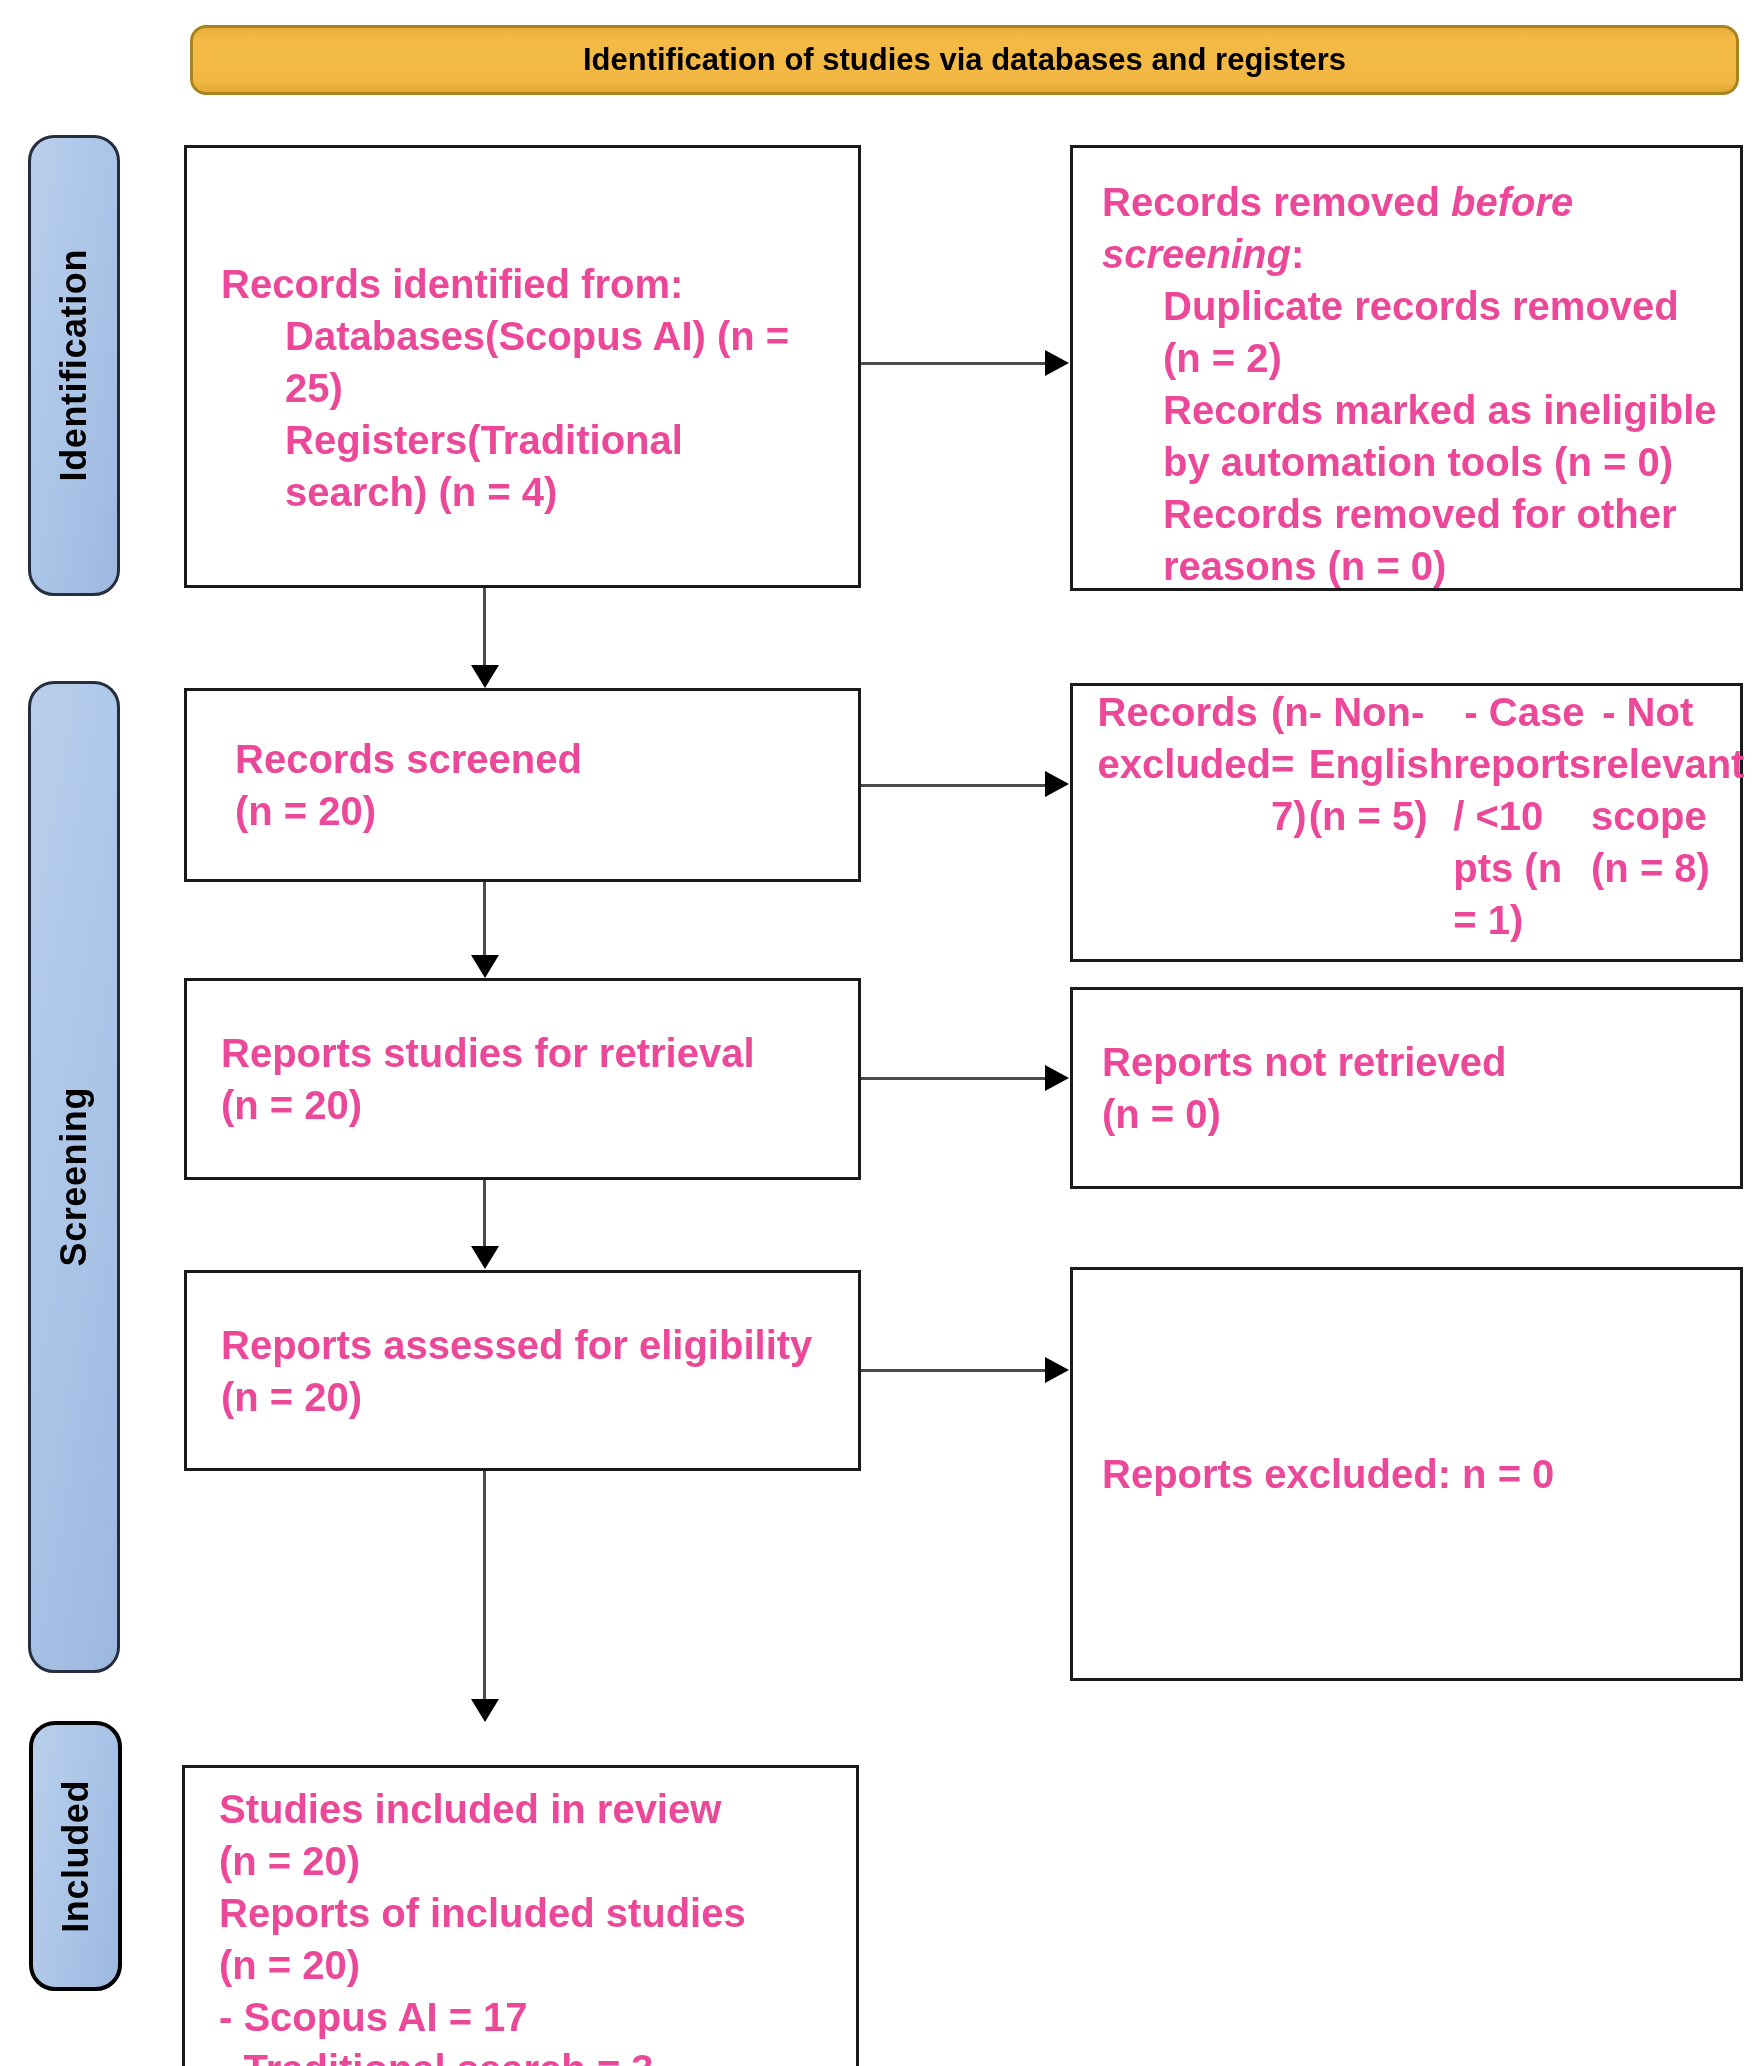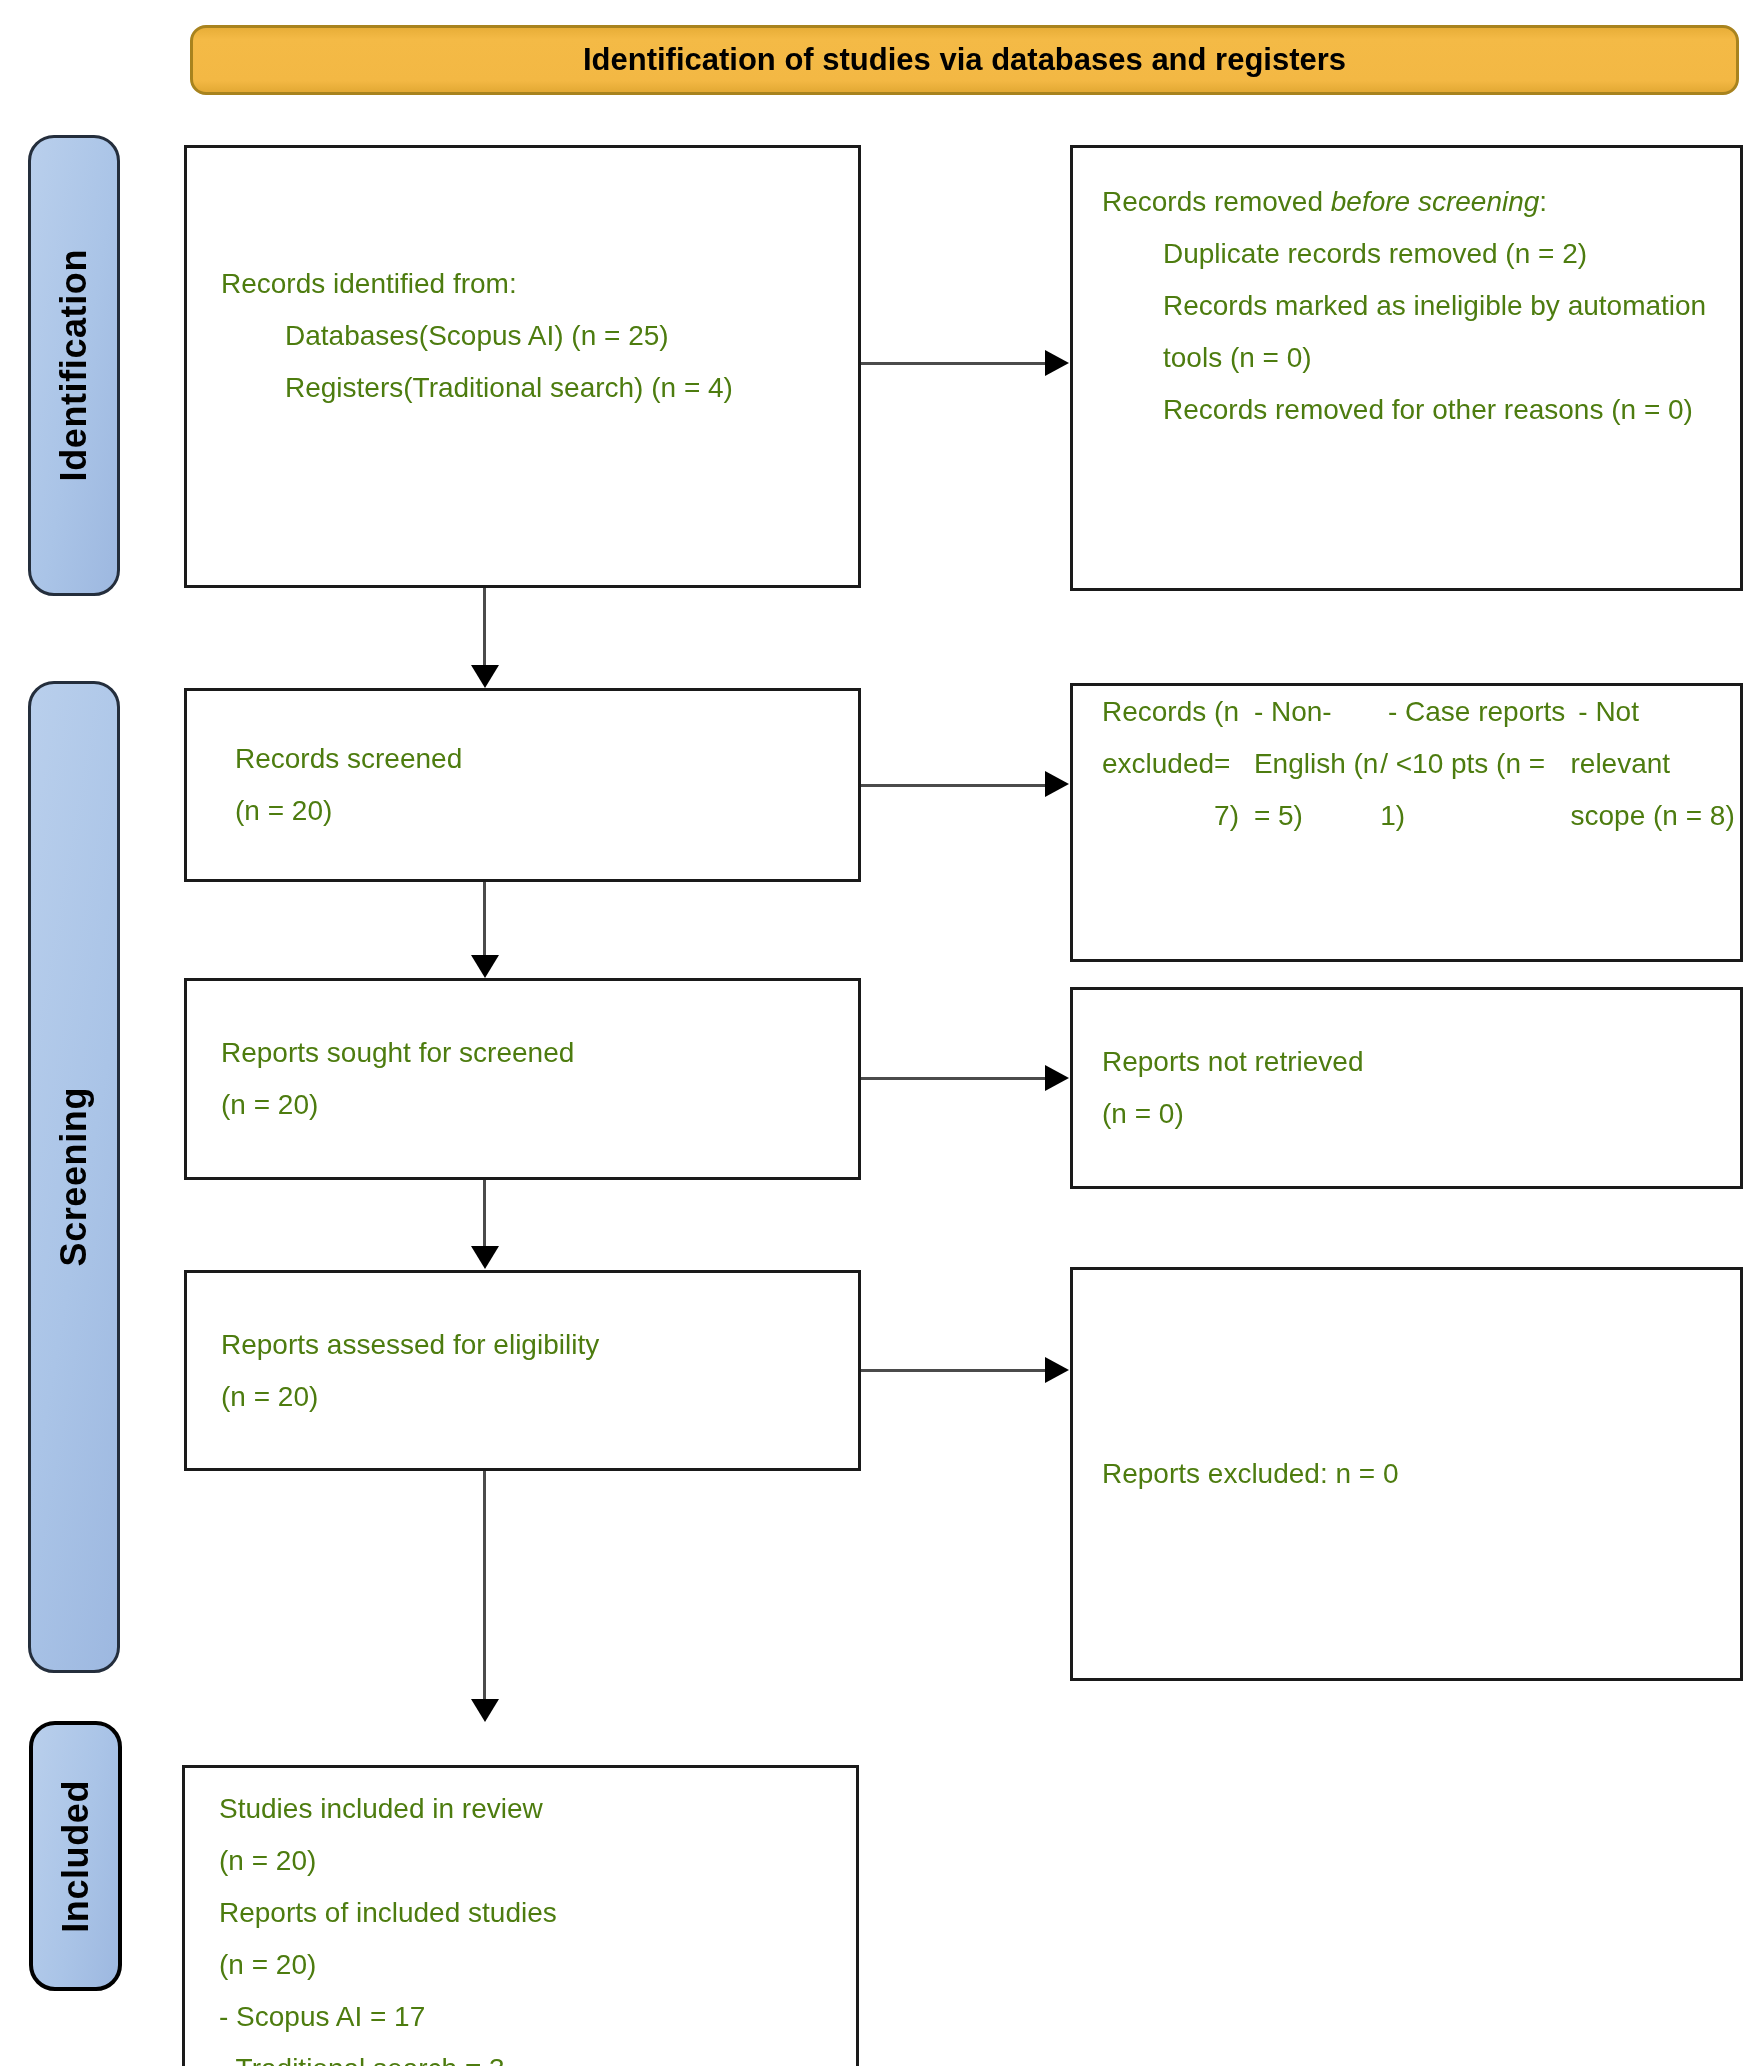--- a/index.html
+++ b/index.html
@@ -29,21 +29,21 @@
   .stage-screening{top:681px;height:992px;}
   .stage-included{top:1721px;height:270px;left:29px;width:93px;border-width:4.3px;border-color:#000;}
   .vtext{
     writing-mode:vertical-rl;transform:rotate(180deg);
     font-weight:bold;font-size:36px;color:#000;letter-spacing:0.6px;
   }
 
   
   .box{
     position:absolute;background:#ffffff;border:3.1px solid #1a1a1a;
-    font-size:28px;line-height:52px;color:#4d7c0f;
+    font-size:40px;line-height:52px;color:#ec4899;font-weight:bold;
   }
   .b1l{left:184px;top:145px;width:677px;height:443px;padding:110px 18px 0 34px;}
   .b1r{left:1070px;top:145px;width:673px;height:446px;padding:27.6px 17px 0 29px;}
   .b2l{left:184px;top:688px;width:677px;height:194px;display:flex;flex-direction:column;justify-content:center;padding-left:48px;}
   .b2r{left:1070px;top:683px;width:673px;height:279px;display:flex;flex-direction:row;justify-content:center;padding-left:29px;}
   .b3l{left:184px;top:978px;width:677px;height:202px;display:flex;flex-direction:column;justify-content:center;padding-left:34px;}
   .b3r{left:1070px;top:987px;width:673px;height:202px;display:flex;flex-direction:column;justify-content:center;padding-left:29px;}
   .b4l{left:184px;top:1270px;width:677px;height:201px;display:flex;flex-direction:column;justify-content:center;padding-left:34px;}
   .b4r{left:1070px;top:1267px;width:673px;height:414px;display:flex;flex-direction:column;justify-content:center;padding-left:29px;}
   .b5 {left:182px;top:1722px;width:677px;height:335px;padding:15.3px 18.4px 0 34px;margin-top:43px;}
@@ -106,21 +106,21 @@
 
   <div class="box b2r">
     <div>Records excluded</div>
     <div>(n = 7)</div>
     <div class="pre">- Non-English (n = 5)</div>
     <div class="pre"> - Case reports / &lt;10 pts (n = 1)</div>
     <div class="pre"> - Not relevant scope (n = 8)</div>
   </div>
 
   <div class="box b3l">
-    <div>Reports sought for screened</div>
+    <div>Reports studies for retrieval</div>
     <div>(n = 20)</div>
   </div>
 
   <div class="box b3r">
     <div>Reports not retrieved</div>
     <div>(n = 0)</div>
   </div>
 
   <div class="box b4l">
     <div>Reports assessed for eligibility</div>

